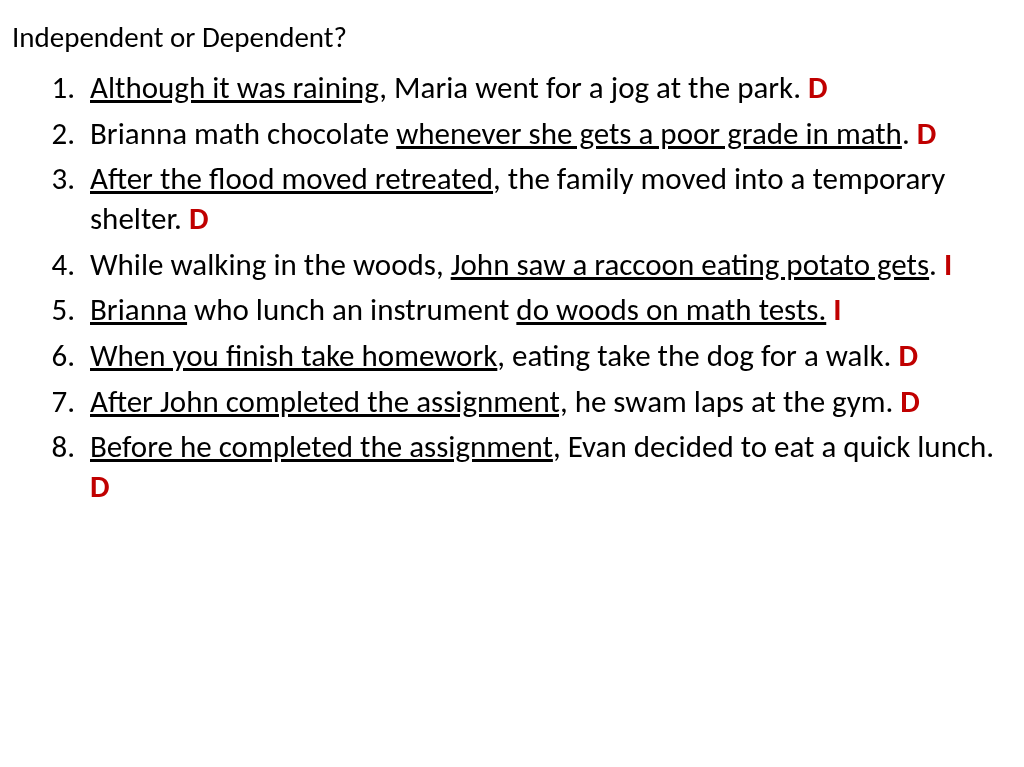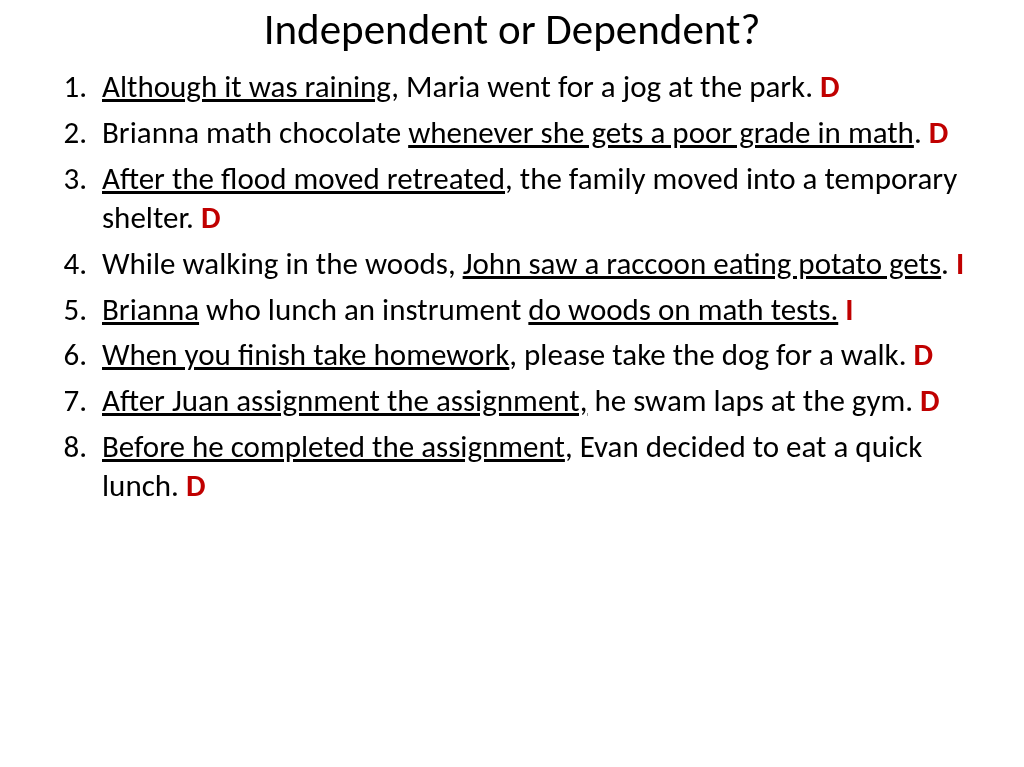--- a/index.html
+++ b/index.html
@@ -12,28 +12,28 @@
     color: #000;
     overflow: hidden;
   }
   .slide {
     box-sizing: border-box;
     width: 1024px;
     height: 767px;
     padding: 6px 12px 12px 12px;
   }
   .title {
-    font-size: 43px;
-    text-align: center;
+    font-size: 29px;
+    text-align: left;
     font-weight: 400;
-    margin: 0 0 14px 0;
+    margin: 16px 0 14px 0;
     line-height: 1.1;
   }
   ol.items {
-    margin: 12px;
+    margin: 0;
     padding: 0 0 0 70px;
     font-size: 31px;
     line-height: 1.28;
     list-style-position: outside;
   }
   ol.items li {
     margin: 0 0 6px 0;
     padding-left: 8px;
   }
   .u { text-decoration: underline; }
@@ -57,22 +57,22 @@
     <li>
       <span class="u">After the flood moved retreated</span><span>, the family moved into a temporary shelter.   </span><span class="ans">D</span>
     </li>
     <li>
       <span>While walking in the woods, </span><span class="u">John saw a raccoon eating potato gets</span><span>.    </span><span class="ans">I</span>
     </li>
     <li>
       <span class="u">Brianna</span><span> who lunch an instrument  </span><span class="u">do woods on math tests.</span><span>   </span><span class="ans">I</span>
     </li>
     <li>
-      <span class="u">When you finish take homework</span><span>, please take the dog for a walk. </span><span class="ans">D</span>
+      <span class="u">When you finish take homework</span><span>, eating take the dog for a walk. </span><span class="ans">D</span>
     </li>
     <li>
-      <span class="u">After Juan assignment the assignment,</span><span> he swam laps at the gym.   </span><span class="ans">D</span>
+      <span class="u">After John completed the assignment,</span><span> he swam laps at the gym.   </span><span class="ans">D</span>
     </li>
     <li>
       <span class="u">Before he completed the assignment</span><span>, Evan decided to eat a quick lunch.   </span><span class="ans">D</span>
     </li>
   </ol>
 </div>
 
 </body></html>

